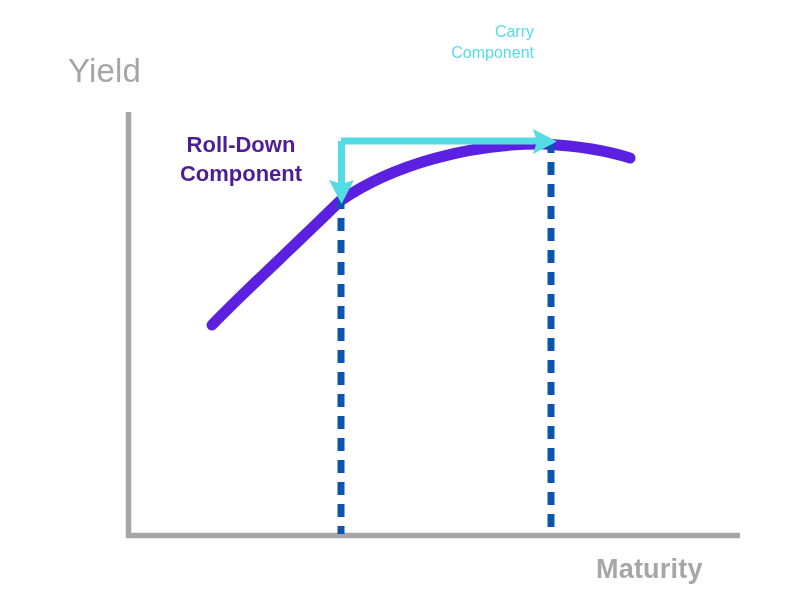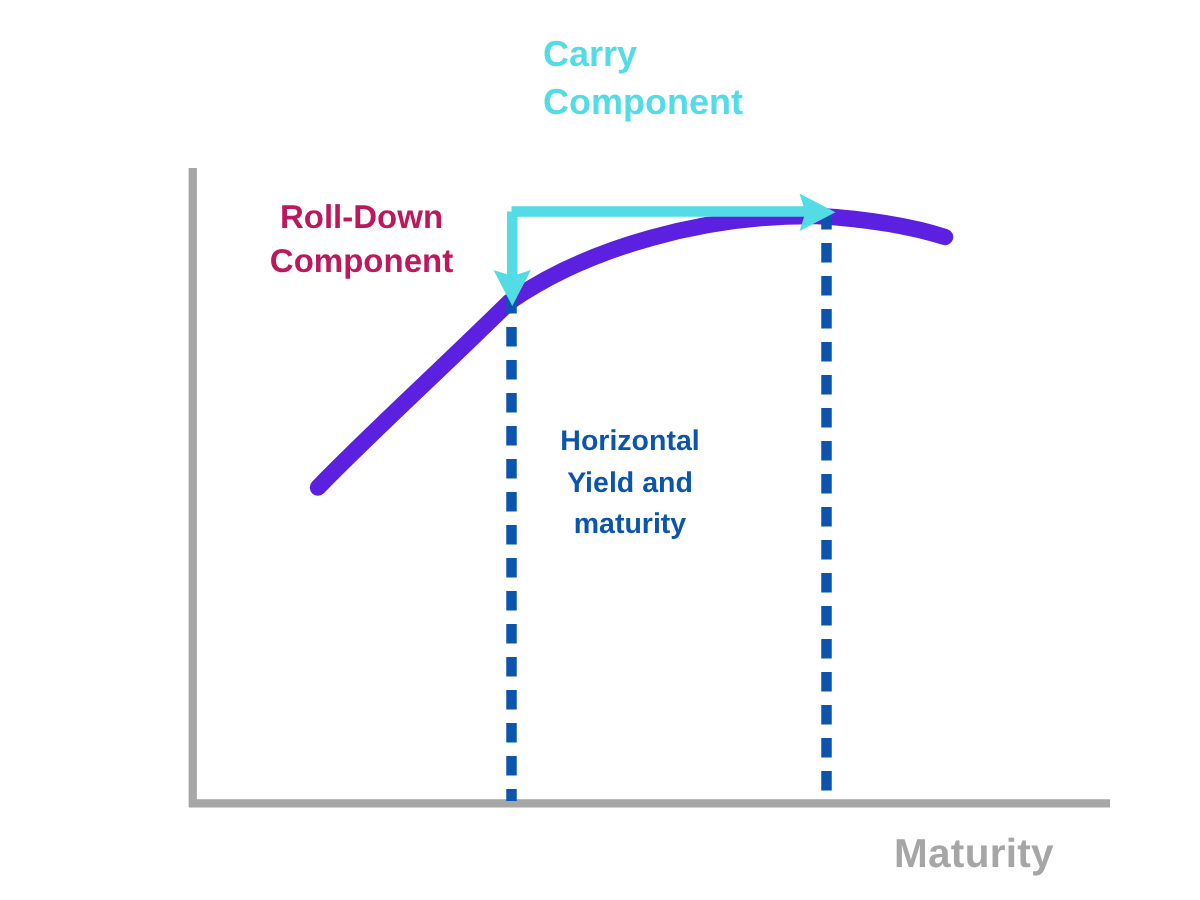--- a/index.html
+++ b/index.html
@@ -46,34 +46,34 @@
     font-size: 27px;
     font-weight: 700;
     color: #a6a6a6;
     letter-spacing: 0.2px;
   }
   
   #carry-component-label {
     left: 362px;
     top: 21px;
     width: 172px;
-    text-align: left;
-    font-size: 24px;
-    font-weight: 700;
+    text-align: right;
+    font-size: 16px;
+    font-weight: 400;
     color: #54dce6;
     line-height: 1.33;
   }
   #rolldown-component-label {
     left: 146px;
     top: 130px;
     width: 190px;
     text-align: center;
     font-size: 22px;
     font-weight: 700;
-    color: #be185d;
+    color: #4c1d95;
     line-height: 1.33;
   }
   
   #starting-point-label {
     left: 564px;
     top: 216px;
     width: 170px;
     text-align: left;
     font-size: 19px;
     font-weight: 700;
@@ -118,27 +118,25 @@
     <g>
 
       <path d="M 341,141 L 543,141" fill="none" stroke="#54dce6" stroke-width="7" stroke-linecap="butt"></path>
       <polygon points="557,141.5 533,129 537,141.5 533,154" fill="#54dce6"></polygon>
 
       <path d="M 341.5,141 L 341.5,188" fill="none" stroke="#54dce6" stroke-width="7" stroke-linecap="butt"></path>
       <polygon points="341.5,204 329,180 341.5,184 354,180" fill="#54dce6"></polygon>
     </g>
   </svg>
 
+  <div class="lbl" id="yield-axis-label">Yield</div>
 
   <div class="lbl" id="maturity-axis-label">Maturity</div>
 
   <div class="lbl" id="carry-component-label">Carry
 Component</div>
 
   <div class="lbl" id="rolldown-component-label">Roll-Down
 Component</div>
 
 
-  <div class="lbl" id="horizontal-point-label">Horizontal
-Yield and
-maturity</div>
 
 </div>
 
 </body></html>

